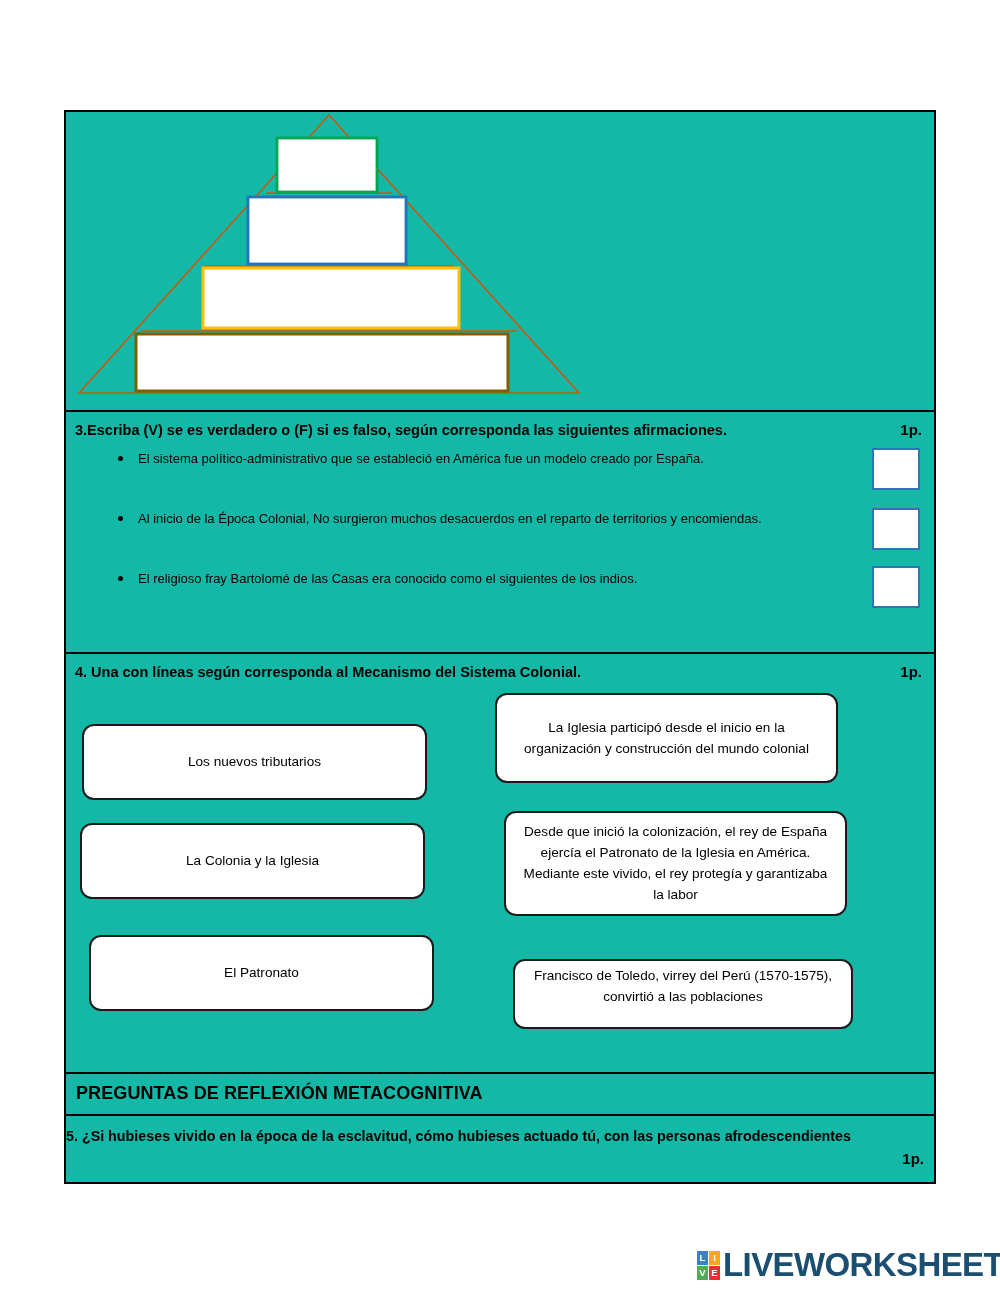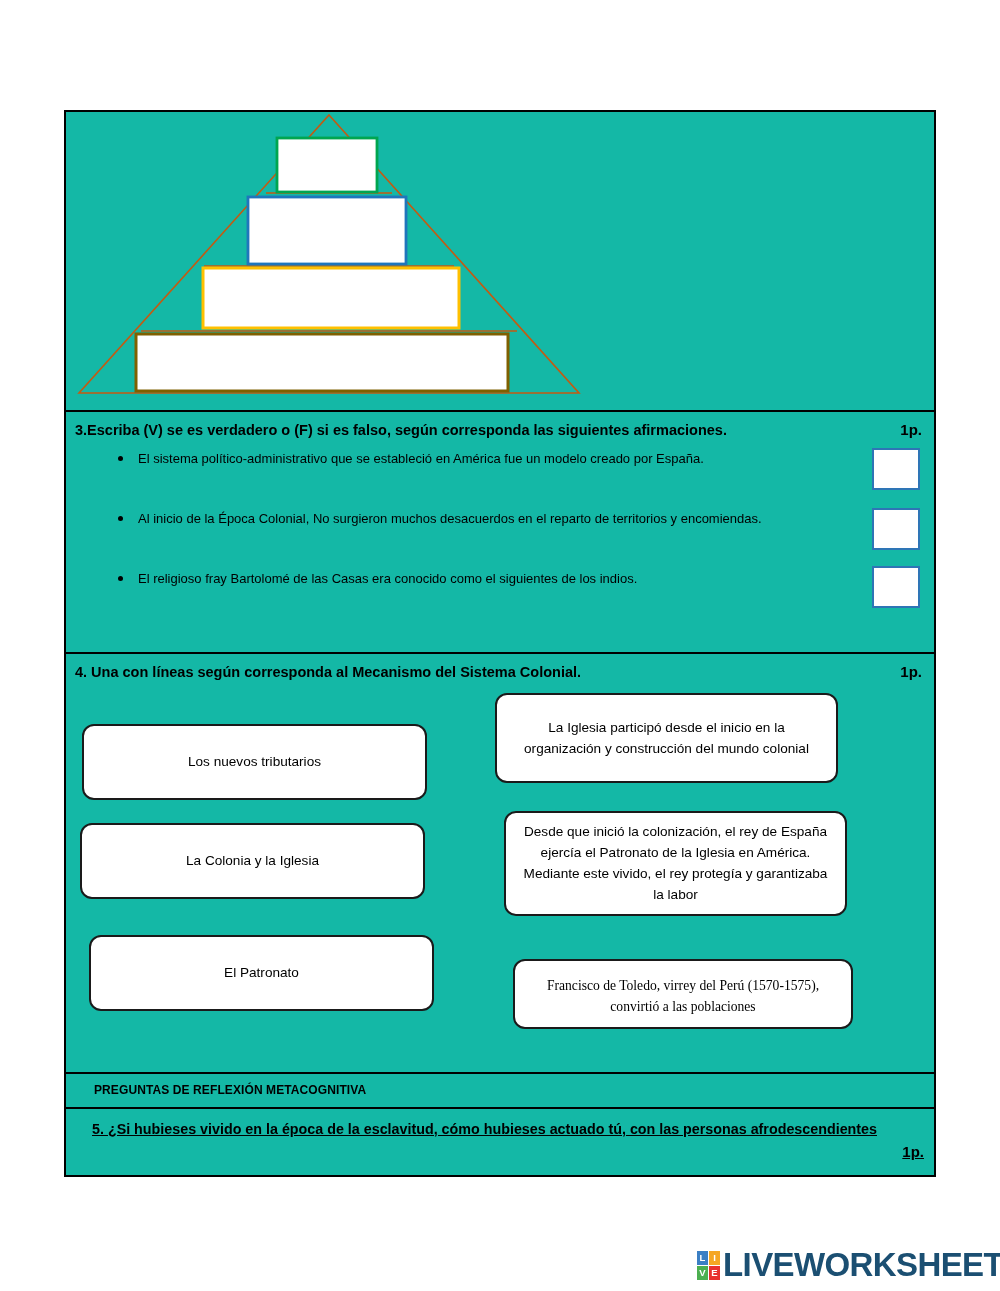--- a/index.html
+++ b/index.html
@@ -124,37 +124,36 @@
     align-items: center;
     justify-content: center;
     text-align: center;
     font-size: 13.6px;
     font-weight: normal;
     line-height: 1.55;
     padding: 6px 14px;
     color: #000000;
     overflow: hidden;
   }
-  .match-box.clipped { align-items: flex-start; padding-top: 14px; font-family: Liberation Serif, serif; }
+  .match-box.clipped { align-items: flex-start; padding-top: 4px; }
 
   
   #meta-cell {
-    padding: 9px 10px 10px 28px;
-    font-weight: bold;
-    font-size: 12px;
+    padding: 9px 10px 10px 10px;
+    font-weight: bold;
+    font-size: 18px;
     letter-spacing: 0.1px;
   }
 
   
   #q5-cell {
-    padding: 10px 10px 12px 26px;
+    padding: 10px 10px 12px 0;
     font-weight: bold;
     font-size: 14.3px;
     line-height: 1.45;
-    text-decoration: underline;
   }
   #q5-points {
     text-align: right;
     font-weight: bold;
     font-size: 15px;
     margin-top: 2px;
   }
 
   
   #lw-logo {

